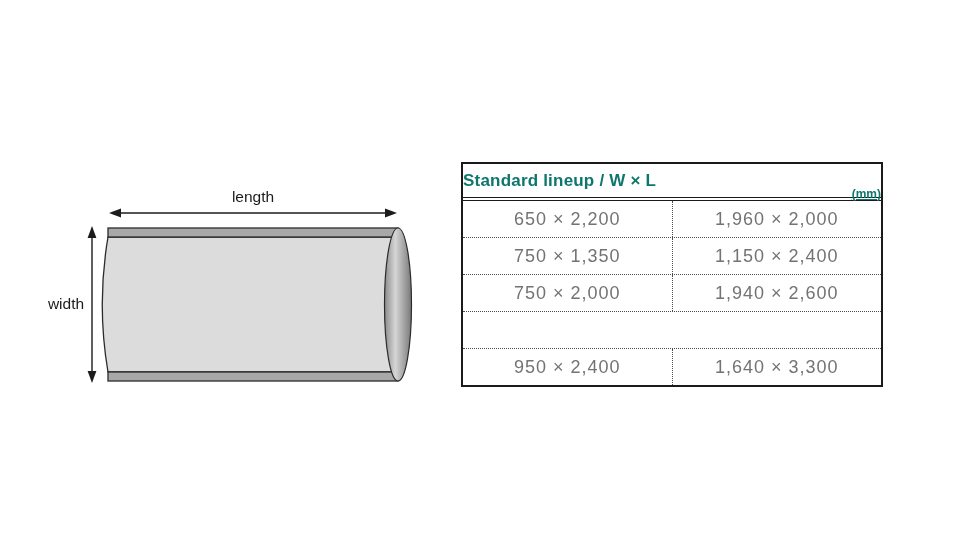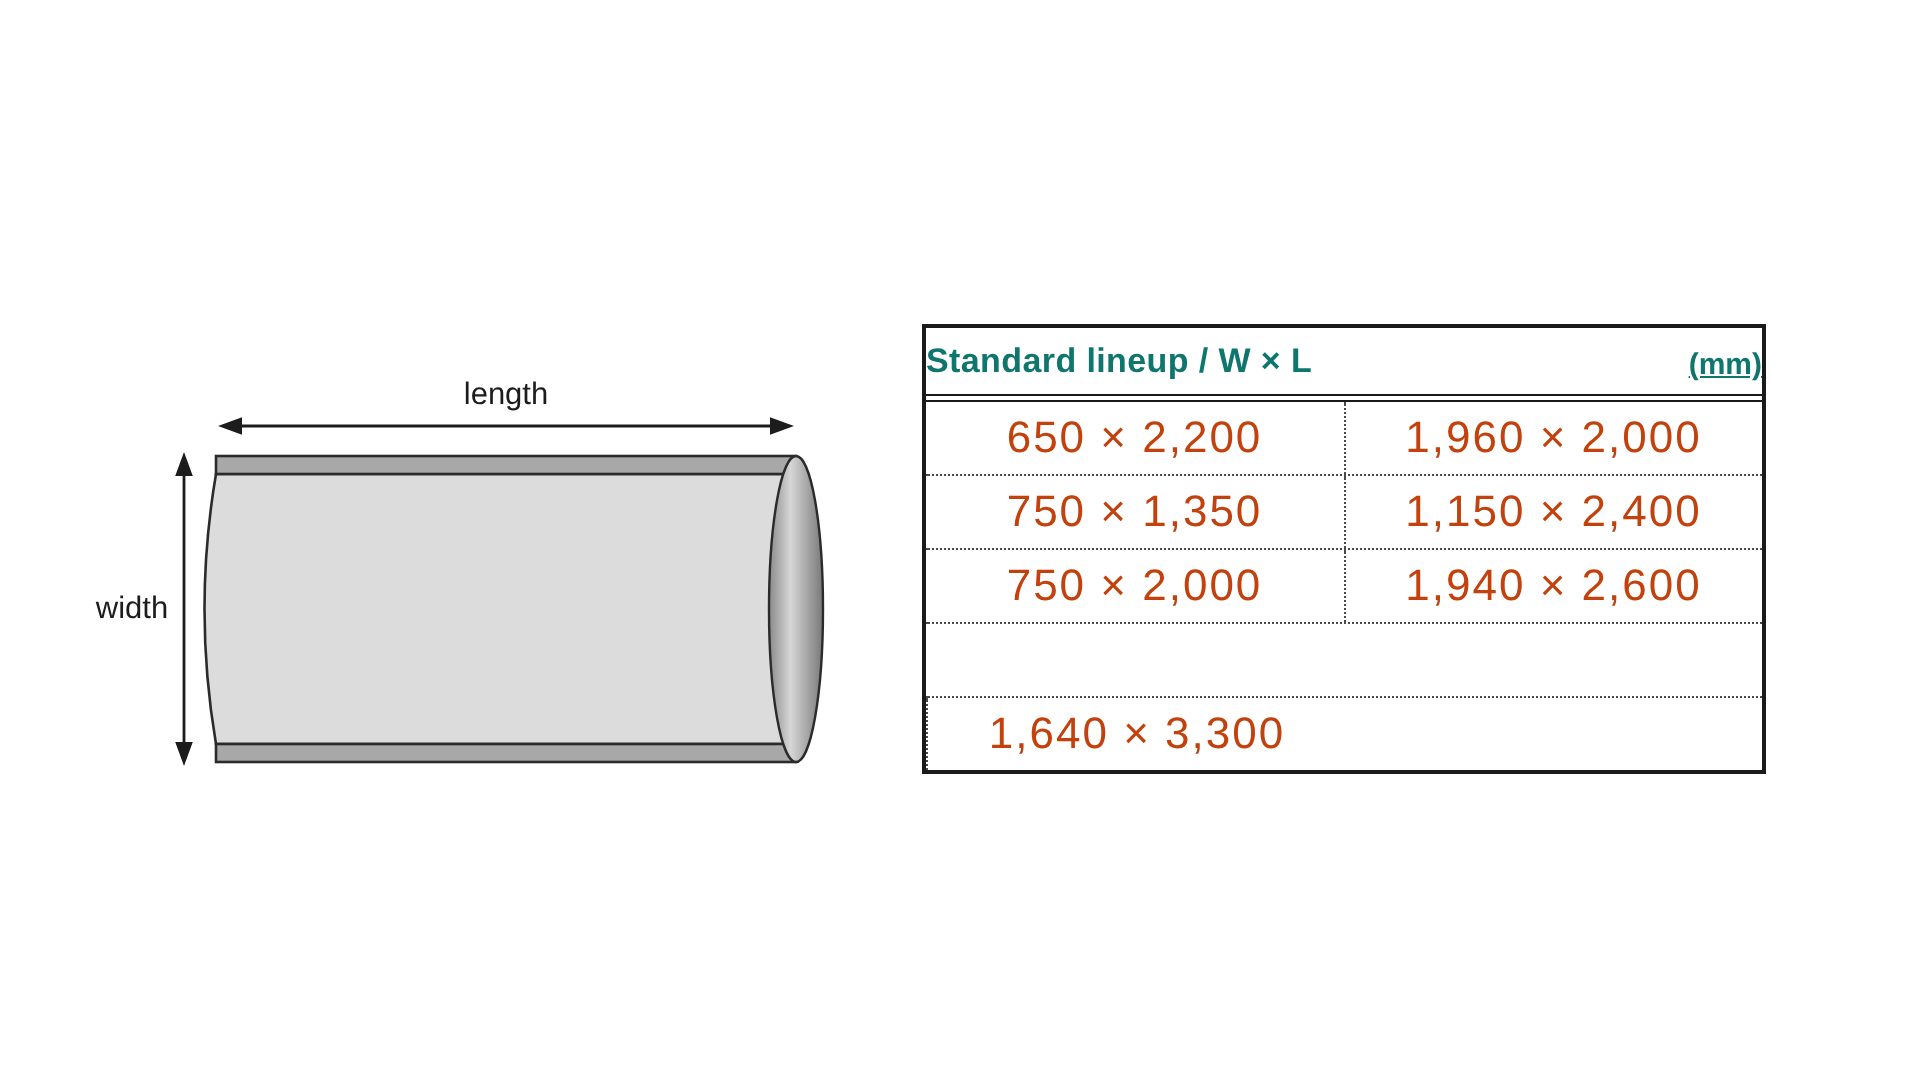--- a/index.html
+++ b/index.html
@@ -15,26 +15,26 @@
   .size-table {
     position:absolute; left:461px; top:162px; width:418px;
     border:2px solid #1a1a1a; background:#ffffff; box-sizing:content-box;
   }
   .thead {
     height:33px; border-bottom:4px double #1a1a1a;
     display:flex; align-items:center; justify-content:space-between; gap:4px;
     font-weight:bold; color:#0f766e;
   }
   .t-title { font-size:17px; letter-spacing:0.2px; }
-  .t-unit  { font-size:15px; position:relative; top:2px;text-decoration:underline; }
+  .t-unit  { font-size:12px; position:relative; top:13px;text-decoration:underline; }
   .trow { display:flex; height:36px; }
   .trow + .trow { border-top:1px dotted #4a4a4a; }
   .tcell {
     width:50%; display:flex; align-items:center; justify-content:center;
-    font-size:22px; letter-spacing:1px; color:#c2410c;
+    font-size:18px; letter-spacing:1px; color:#737373;
   }
   .cell-right { border-left:1px dotted #4a4a4a; }
 </style>
 </head>
 <body>
 
 <div id="canvas">
 
   <svg id="roll-svg" width="390" height="217" viewBox="0 0 390 217">
     <defs>
@@ -80,17 +80,18 @@
       <div class="tcell">750 × 1,350</div>
       <div class="tcell cell-right">1,150 × 2,400</div>
     </div>
     <div class="trow">
       <div class="tcell">750 × 2,000</div>
       <div class="tcell cell-right">1,940 × 2,600</div>
     </div>
     <div class="trow">
     </div>
     <div class="trow">
+      <div class="tcell">950 × 2,400</div>
       <div class="tcell cell-right">1,640 × 3,300</div>
     </div>
   </div>
 
 </div>
 
 </body></html>

